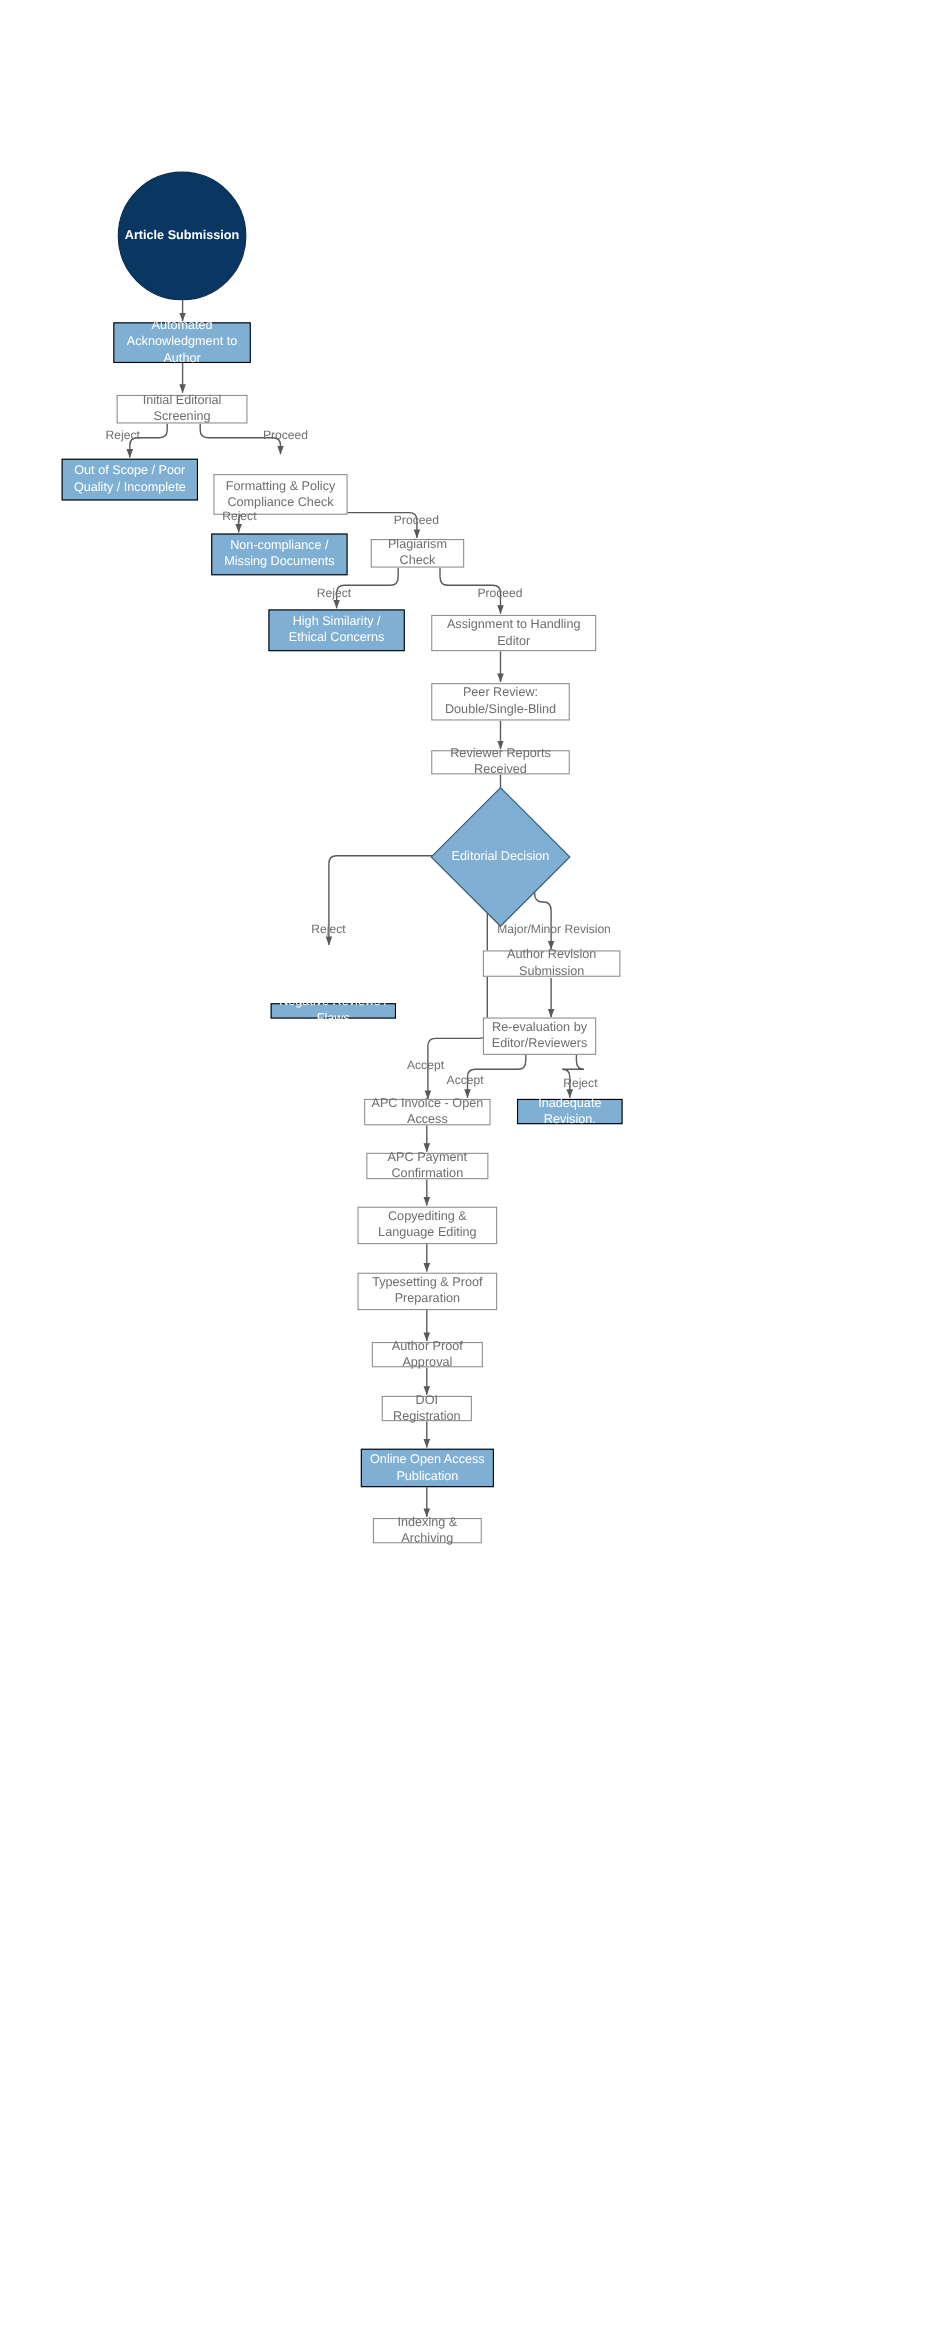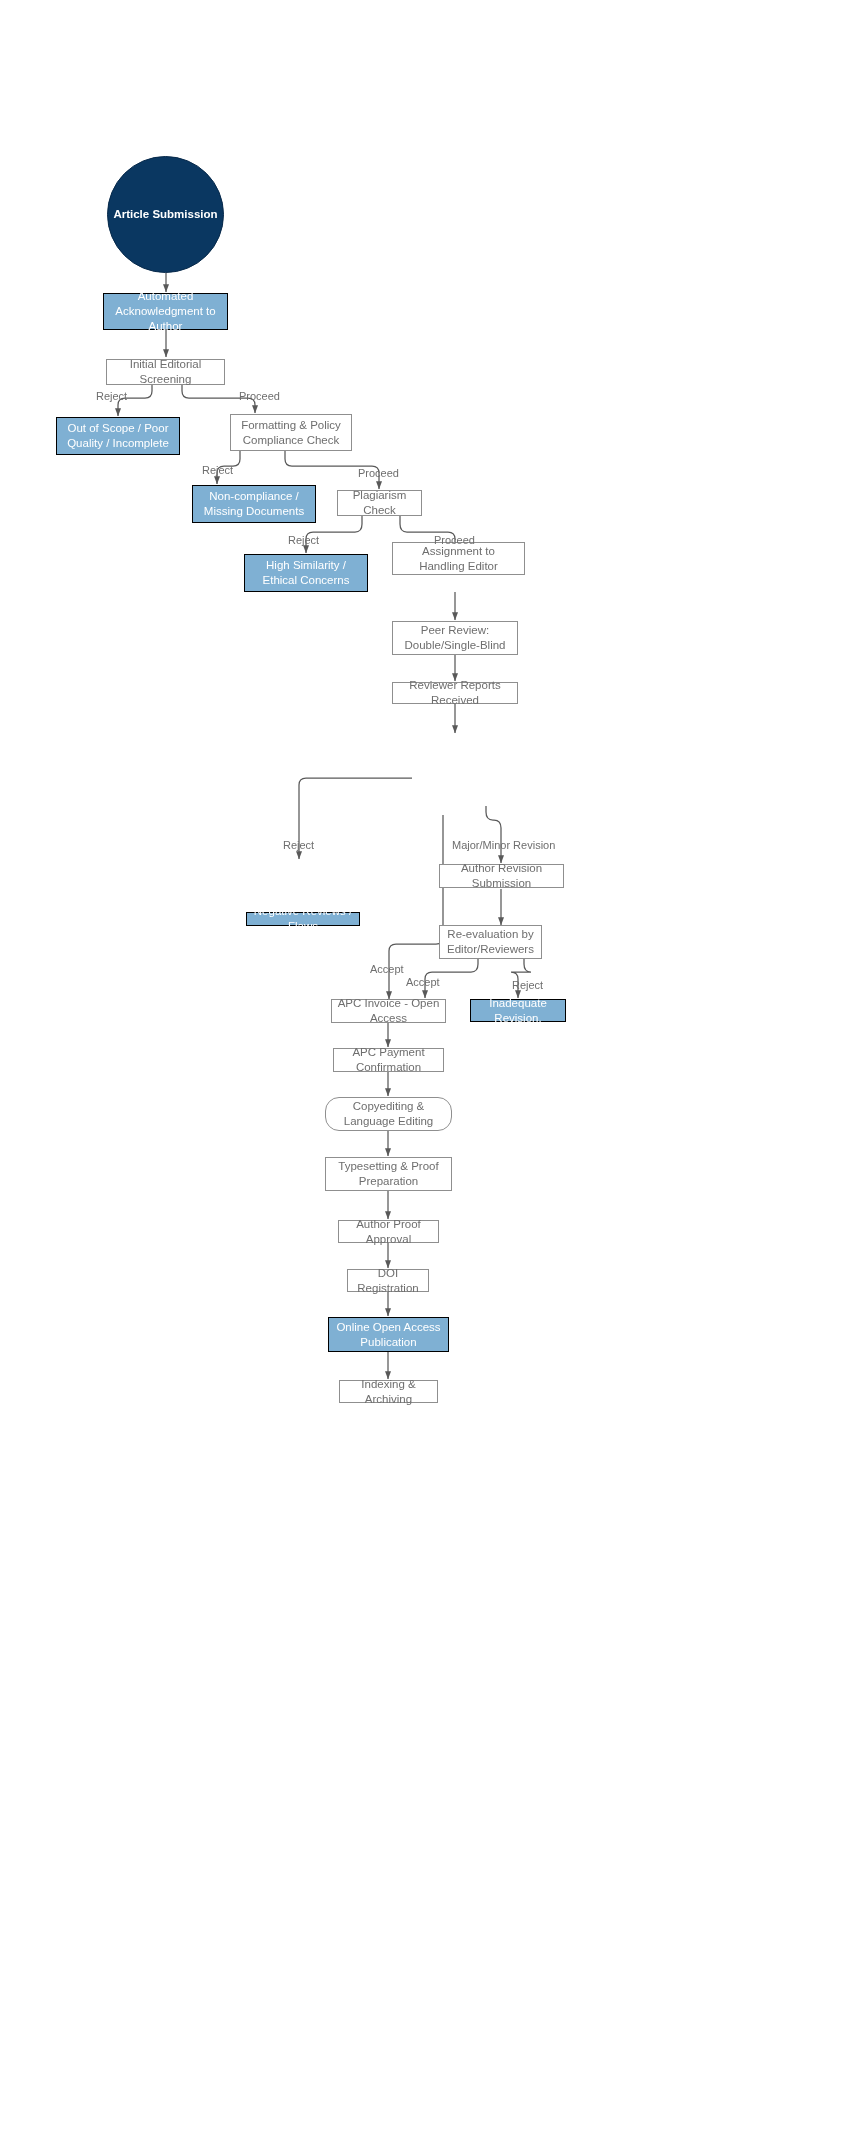--- a/index.html
+++ b/index.html
@@ -104,48 +104,52 @@
   </div>
 
   <div class="node proc" style="left:106px;top:359px;width:119px;height:26px;padding:0 5px;">
     <span>Initial Editorial Screening</span>
   </div>
 
   <div class="node term" style="left:56px;top:417px;width:124px;height:38px;padding:0 6px;">
     <span>Out of Scope / Poor Quality / Incomplete</span>
   </div>
 
-  <div class="node proc" style="left:194px;top:414px;width:122px;height:37px;padding:0 6px;margin-left:36px;">
+  <div class="node proc" style="left:194px;top:431px;width:122px;height:37px;padding:0 6px;">
     <span>Formatting &amp; Policy Compliance Check</span>
   </div>
 
   <div class="node term" style="left:192px;top:485px;width:124px;height:38px;padding:0 6px;">
     <span>Non-compliance / Missing Documents</span>
   </div>
 
   <div class="node proc" style="left:337px;top:490px;width:85px;height:26px;padding:0 5px;">
     <span>Plagiarism Check</span>
   </div>
 
   <div class="node term" style="left:244px;top:554px;width:124px;height:38px;padding:0 6px;justify-content:center;">
     <span>High Similarity / Ethical Concerns</span>
   </div>
 
-  <div class="node proc" style="left:392px;top:542px;width:133px;height:33px;padding:0 6px;">
+  <div class="node proc" style="left:392px;top:559px;width:150px;height:33px;padding:0 6px;">
     <span>Assignment to Handling Editor</span>
   </div>
 
   <div class="node proc" style="left:392px;top:621px;width:126px;height:34px;padding:0 6px;">
     <span>Peer Review: Double/Single-Blind</span>
   </div>
 
   <div class="node proc" style="left:392px;top:682px;width:126px;height:22px;padding:0 4px;">
     <span>Reviewer Reports Received</span>
   </div>
 
+  <div class="diamond" style="left:410px;top:734px;width:90px;height:90px;">
+    <div class="dshape"></div>
+    <div class="dlabel">Editorial Decision</div>
+  </div>
 
   <div class="node term" style="left:246px;top:912px;width:114px;height:14px;padding:0 5px;">
     <span>Negative Reviews / Flaws</span>
   </div>
 
   <div class="node proc" style="left:439px;top:864px;width:125px;height:24px;padding:0 4px;">
     <span>Author Revision Submission</span>
   </div>
 
   <div class="node proc" style="left:439px;top:925px;width:103px;height:34px;padding:0 6px;">
@@ -157,21 +161,21 @@
   </div>
 
   <div class="node proc" style="left:331px;top:999px;width:115px;height:24px;padding:0 3px;justify-content:flex-end;">
     <span>APC Invoice - Open Access</span>
   </div>
 
   <div class="node proc" style="left:333px;top:1048px;width:111px;height:24px;padding:0 3px;">
     <span>APC Payment Confirmation</span>
   </div>
 
-  <div class="node proc" style="left:325px;top:1097px;width:127px;height:34px;padding:0 16px;border-radius:14px;">
+  <div class="node proc" style="left:325px;top:1097px;width:127px;height:34px;padding:0 16px;">
     <span>Copyediting &amp; Language Editing</span>
   </div>
 
   <div class="node proc" style="left:325px;top:1157px;width:127px;height:34px;padding:0 6px;">
     <span>Typesetting &amp; Proof Preparation</span>
   </div>
 
   <div class="node proc" style="left:338px;top:1220px;width:101px;height:23px;padding:0 4px;">
     <span>Author Proof Approval</span>
   </div>

